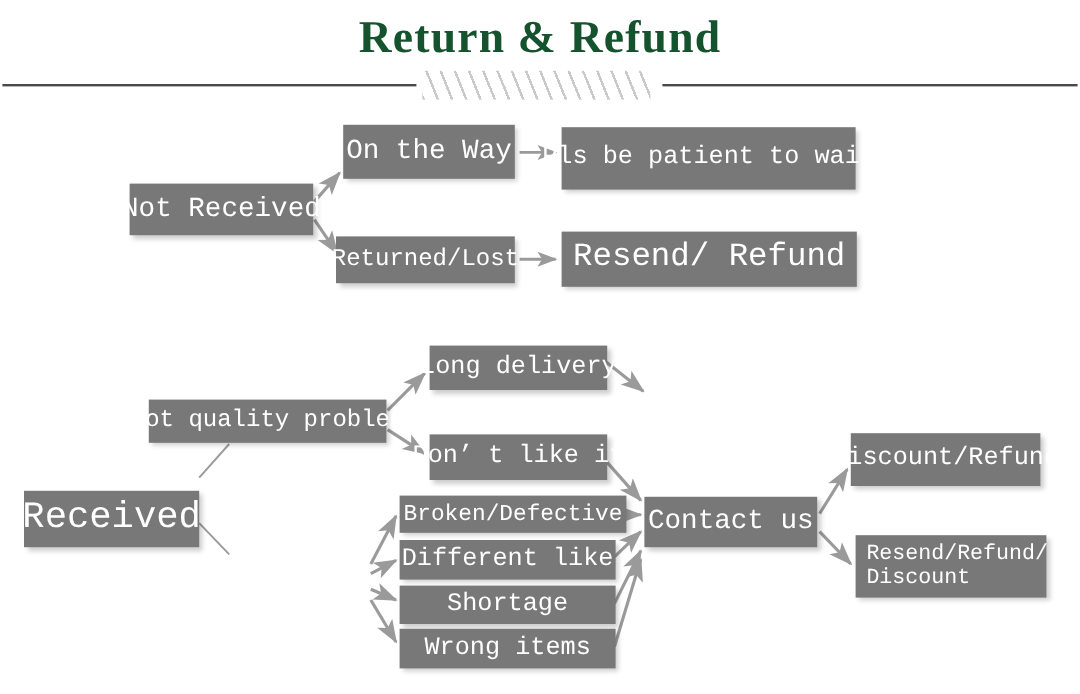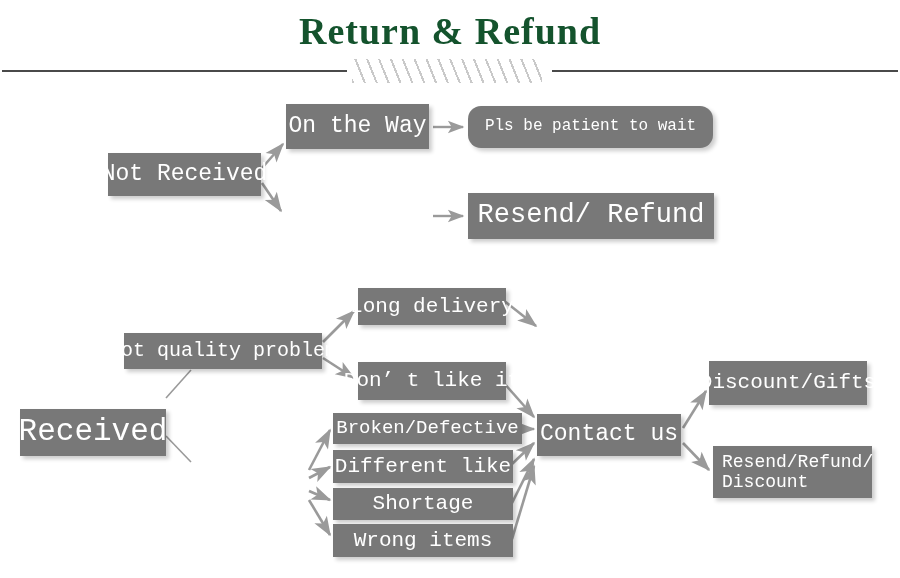--- a/index.html
+++ b/index.html
@@ -91,21 +91,21 @@
     text-align: left;
     padding-left: 9px;
     white-space: pre-line;
     line-height: 1.12;
   }
 
   
   #n-not-received      { left:108px; top:153px; width:153px; height:43px; font-size:23px; }
   #n-on-the-way        { left:286px; top:104px; width:143px; height:45px; font-size:23px; }
   #n-returned-lost     { left:280px; top:197px; width:149px; height:39px; font-size:20px; }
-  #n-pls-wait          { left:468px; top:106px; width:245px; height:42px; font-size:16px;border-radius:13px; }
+  #n-pls-wait          { left:468px; top:106px; width:245px; height:52px; font-size:21px; }
   #n-resend-refund     { left:468px; top:193px; width:246px; height:46px; font-size:27px; }
 
   #n-received          { left: 20px; top:393px; width:146px; height:47px; font-size:31px;margin-top:16px; }
   #n-not-quality       { left:124px; top:333px; width:198px; height:36px; font-size:20px; }
   #n-quality           { left:128px; top:463px; width:180px; height:37px; font-size:21px; }
 
   #n-long-delivery     { left:358px; top:288px; width:148px; height:37px; font-size:21px; }
   #n-dont-like         { left:358px; top:362px; width:148px; height:38px; font-size:21px; }
   #n-broken            { left:333px; top:413px; width:189px; height:31px; font-size:19px; }
   #n-diff-color        { left:333px; top:450px; width:180px; height:33px; font-size:21px; }
@@ -186,20 +186,21 @@
       <path d="M683,443 L709,470" marker-end="url(#ah)"></path>
     </g>
   </svg>
 
   <div class="node" id="n-not-received">Not Received</div>
 
   <div class="node" id="n-on-the-way">On the Way</div>
 
   <div class="node" id="n-pls-wait">Pls be patient to wait</div>
 
+  <div class="node" id="n-returned-lost">Returned/Lost</div>
 
   <div class="node" id="n-resend-refund">Resend/ Refund</div>
 
   <div class="node" id="n-received">Received</div>
 
   <div class="node" id="n-not-quality">Not quality problem</div>
 
   <div class="node" id="n-long-delivery">Long delivery</div>
 
   <div class="node" id="n-dont-like">Don’ t like it</div>
@@ -208,18 +209,18 @@
   <div class="node" id="n-broken">Broken/Defective</div>
 
   <div class="node" id="n-diff-color">Different like</div>
 
   <div class="node" id="n-shortage">Shortage</div>
 
   <div class="node" id="n-wrong-items">Wrong items</div>
 
   <div class="node" id="n-contact-us">Contact us</div>
 
-  <div class="node" id="n-discount-gifts">Discount/Gifts</div>
+  <div class="node" id="n-discount-gifts">Discount/Refund</div>
 
   <div class="node left-align" id="n-resend-discount">Resend/Refund/
 Discount</div>
 
 </div>
 
 </body></html>

